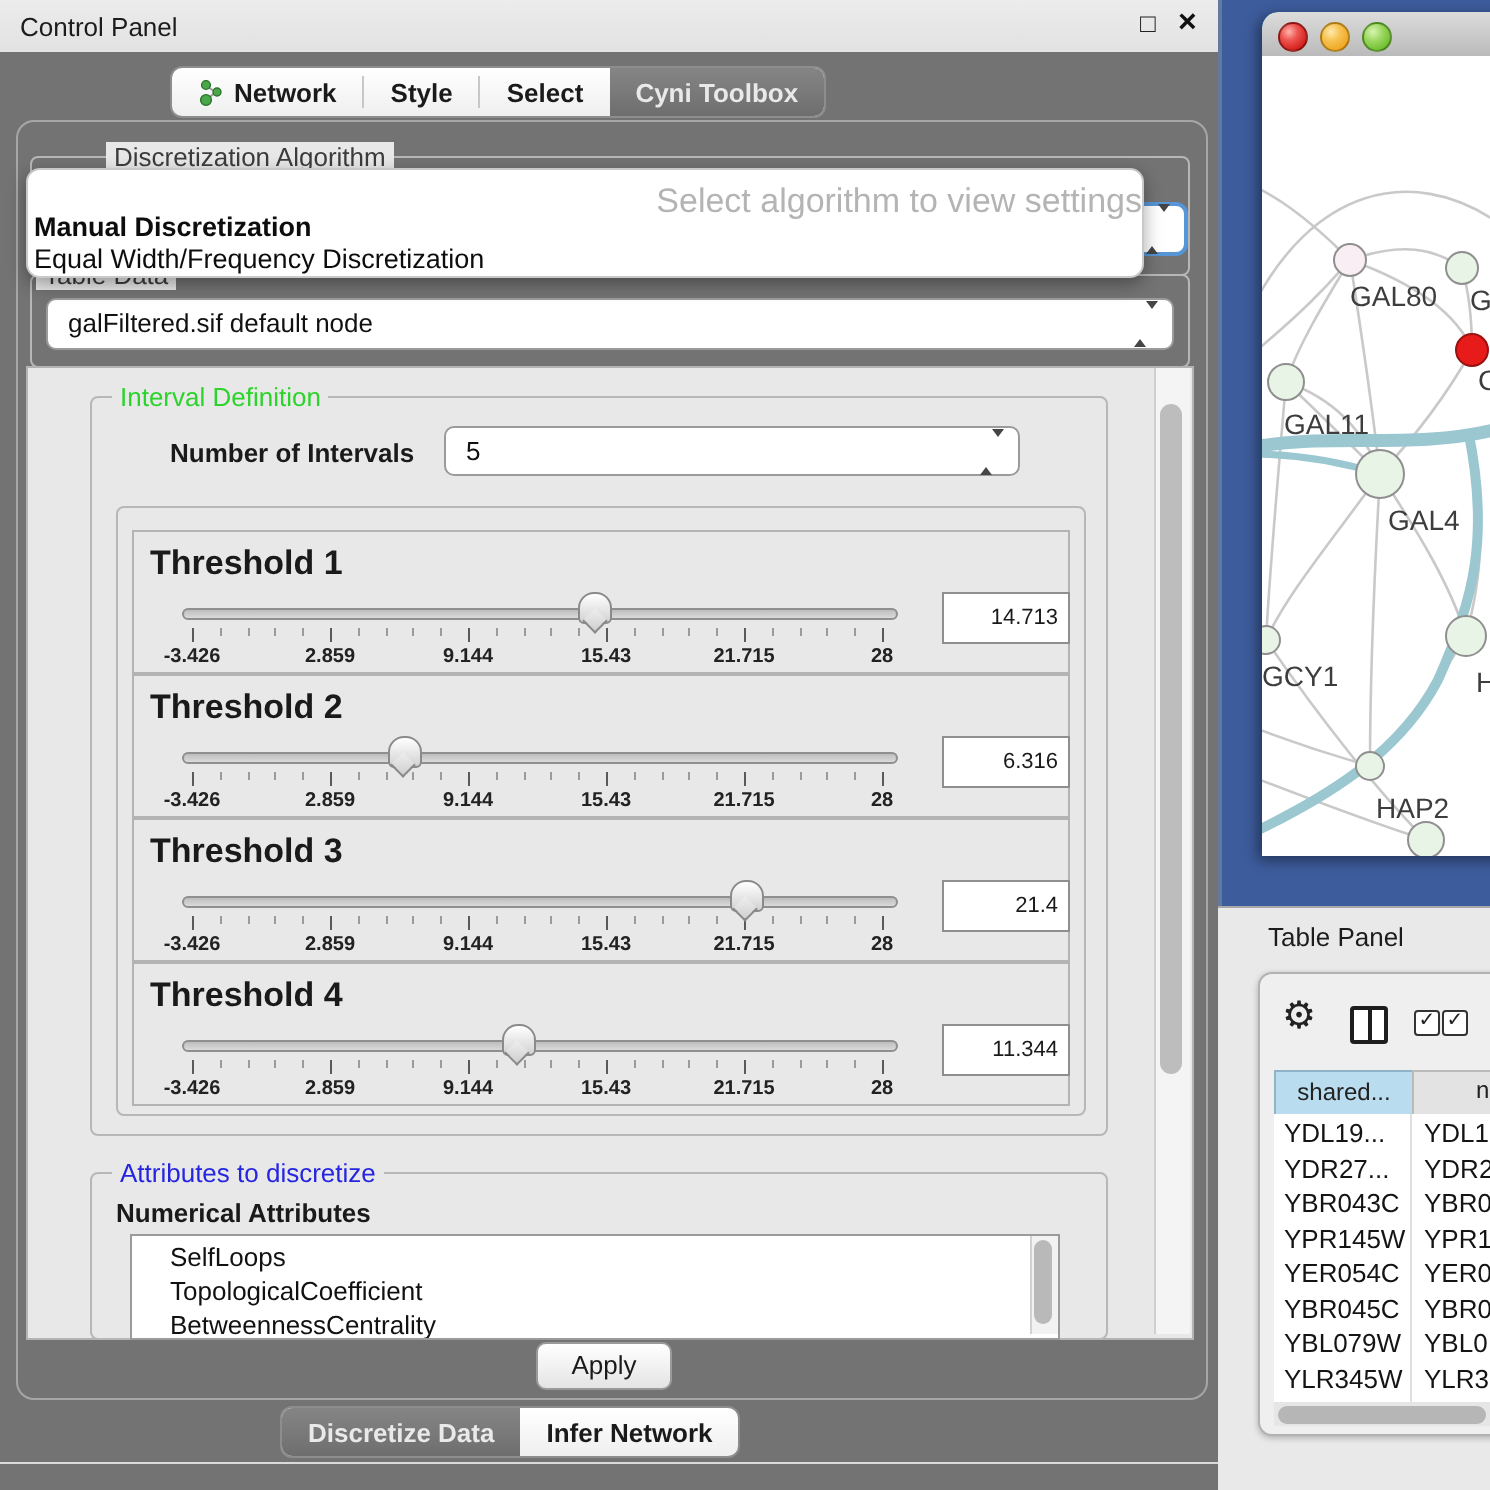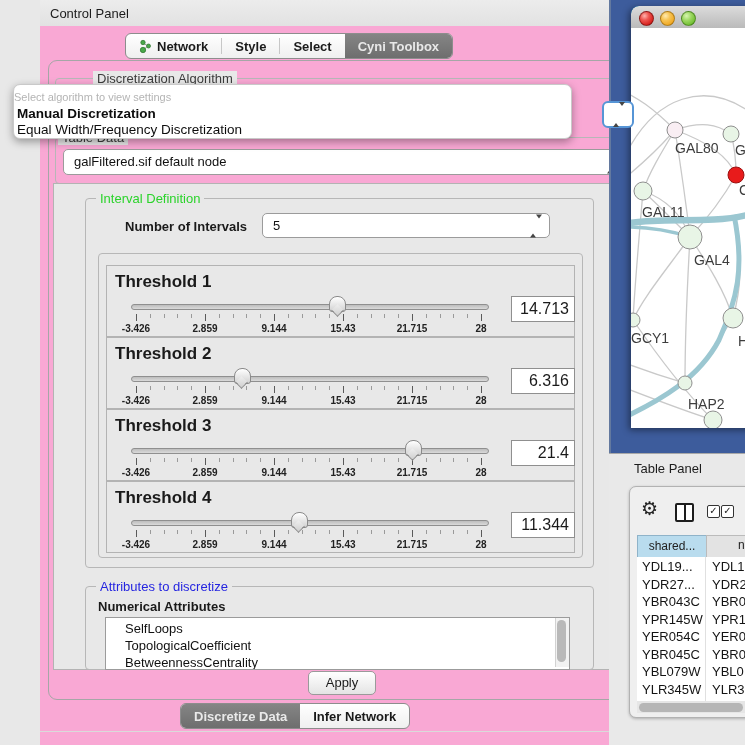--- a/index.html
+++ b/index.html
@@ -1,21 +1,21 @@
 <!DOCTYPE html>
 <html><head>
 <meta charset="utf-8">
 <style>
   html,body{margin:0;padding:0;background:#e8e8e8;}
   #page{position:relative;width:745px;height:745px;overflow:hidden;background:#e8e8e8;
         font-family:"Liberation Sans","DejaVu Sans",sans-serif;color:#1a1a1a;}
   .abs{position:absolute;}
 
   
-  #control-panel{left:0;top:0;width:609px;height:745px;background:#f9a8d4;border-right:1px solid #8f8f8f;margin-left:40px;}
+  #control-panel{left:0;top:0;width:609px;height:745px;background:#737373;border-right:1px solid #8f8f8f;}
   #cp-titlebar{left:0;top:0;width:609px;height:26px;background:linear-gradient(#ececec,#e2e2e2);}
   #cp-title{left:10px;top:6px;font-size:13px;color:#1c1c1c;}
   #cp-float{left:570px;top:5px;font-size:13px;font-weight:bold;color:#222;line-height:14px;}
   #cp-close{left:589px;top:3px;font-size:16px;font-weight:bold;color:#111;line-height:18px;}
 
   .tabbar{height:24px;display:flex;align-items:stretch;background:linear-gradient(#ffffff,#efefef);
           border:1px solid #8d8d8d;border-radius:6px;overflow:hidden;}
   .tabseg{display:flex;align-items:center;padding:0 13px;font-size:13px;font-weight:600;color:#1a1a1a;white-space:nowrap;}
   .tabseg.sel{background:linear-gradient(#858585,#6e6e6e);color:#e9e9e9;}
   .tabsep{width:1px;background:#c7c7c7;margin:4px 0;}
@@ -36,21 +36,21 @@
             border-bottom:4.5px solid #454545;margin-bottom:2.5px;}
   .spin .dn{width:0;height:0;border-left:3.5px solid transparent;border-right:3.5px solid transparent;
             border-top:4.5px solid #454545;}
 
   #algo-group{left:15px;top:78px;width:578px;height:58px;}
   #algo-group-label{left:53px;top:71px;}
   #combo-fragment{left:562px;top:101px;width:28px;height:23px;background:#fff;border:2px solid #5695d6;
                   border-radius:6px;z-index:10;}
   #algo-popup{left:13px;top:84px;width:557px;height:53px;background:#fff;border:1px solid #c9c9c9;border-radius:7px;
               box-shadow:0 3px 9px rgba(0,0,0,.35);z-index:40;}
-  #popup-hint{position:absolute;left:0;top:6px;width:100%;text-align:left;font-size:11px;color:#b4b4b4;}
+  #popup-hint{position:absolute;left:0;top:6px;width:100%;text-align:right;font-size:17px;color:#b4b4b4;}
   .popup-opt{position:absolute;left:3px;font-size:13.5px;color:#0d0d0d;white-space:nowrap;}
 
   #tabledata-group{left:15px;top:137px;width:578px;height:45px;}
   #tabledata-label{left:18px;top:130px;}
   #combo-tabledata{left:23px;top:149px;width:562px;height:24px;}
 
   #content-area{left:13px;top:183px;width:582px;height:485px;border:1px solid #b3b3b3;background:#e8e8e8;}
   #content-vtrack{left:577px;top:184px;width:17px;height:483px;background:#f4f4f4;border-left:1px solid #cfcfcf;}
   #content-vthumb{left:580px;top:202px;width:11px;height:335px;background:#bdbdbd;border-radius:6px;}
 
@@ -69,21 +69,21 @@
              border:1px solid #8a8a8a;border-radius:8px 8px 3px 3px;}
   .thr-thumb:after{content:"";position:absolute;left:2.6px;top:9px;width:8px;height:8px;
              background:linear-gradient(135deg,#efefef,#cfcfcf);border-right:1px solid #8a8a8a;
              border-bottom:1px solid #8a8a8a;transform:rotate(45deg);}
   .tick{position:absolute;width:1px;background:#8a8a8a;}
   .tick.major{top:48px;height:7px;background:#5a5a5a;}
   .tick.minor{top:48px;height:4px;background:#9a9a9a;}
   .ticklabel{position:absolute;top:57px;width:60px;margin-left:-30px;text-align:center;
              font-size:10px;font-weight:bold;color:#222;}
   .thr-value{position:absolute;left:404px;top:30px;width:57px;height:24px;background:#fff;border:1px solid #8f8f8f;
-             font-size:16px;text-align:right;line-height:24px;padding-right:5px;}
+             font-size:11px;text-align:right;line-height:24px;padding-right:5px;}
 
   #attr-group{left:45px;top:586px;width:507px;height:82px;}
   #attr-group-label{left:56px;top:579px;}
   #attr-heading{left:58px;top:599px;font-size:13px;font-weight:bold;}
   #attr-list{left:65px;top:617px;width:463px;height:51px;background:#fff;border:1px solid #9b9b9b;overflow:hidden;}
   .attr-item{position:absolute;left:19px;height:17px;font-size:13px;line-height:17px;color:#111;white-space:nowrap;}
   #attr-vtrack{left:515px;top:618px;width:13px;height:49px;background:#f2f2f2;border-left:1px solid #d2d2d2;}
   #attr-vthumb{left:517px;top:620px;width:9px;height:42px;background:#b9b9b9;border-radius:5px;}
 
   #apply-btn{left:268px;top:671px;width:66px;height:22px;background:linear-gradient(#ffffff,#e4e4e4);

